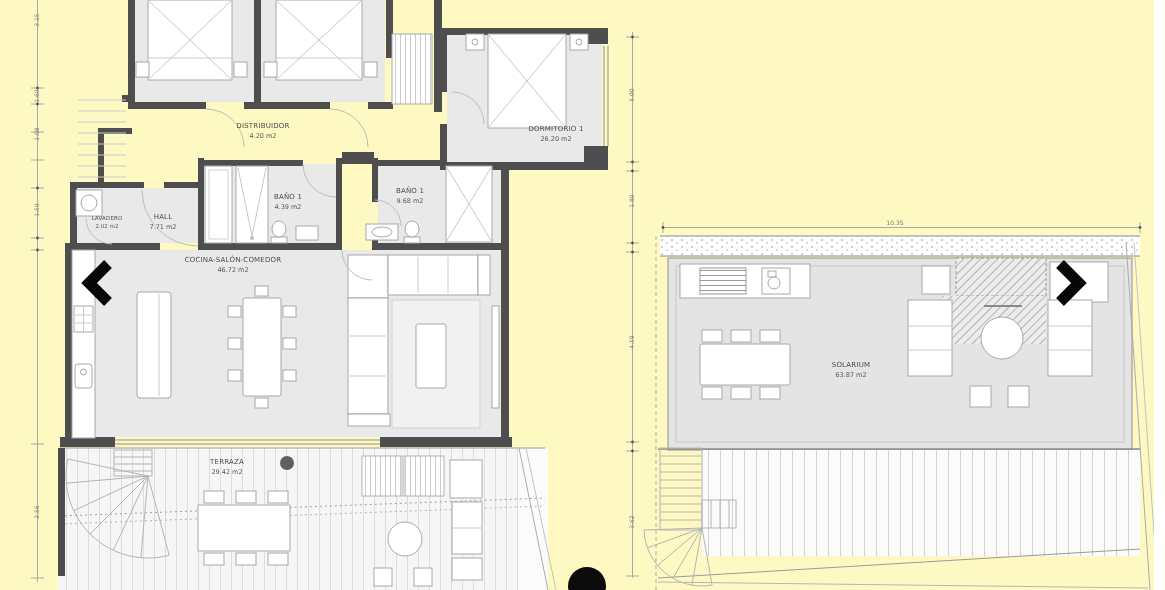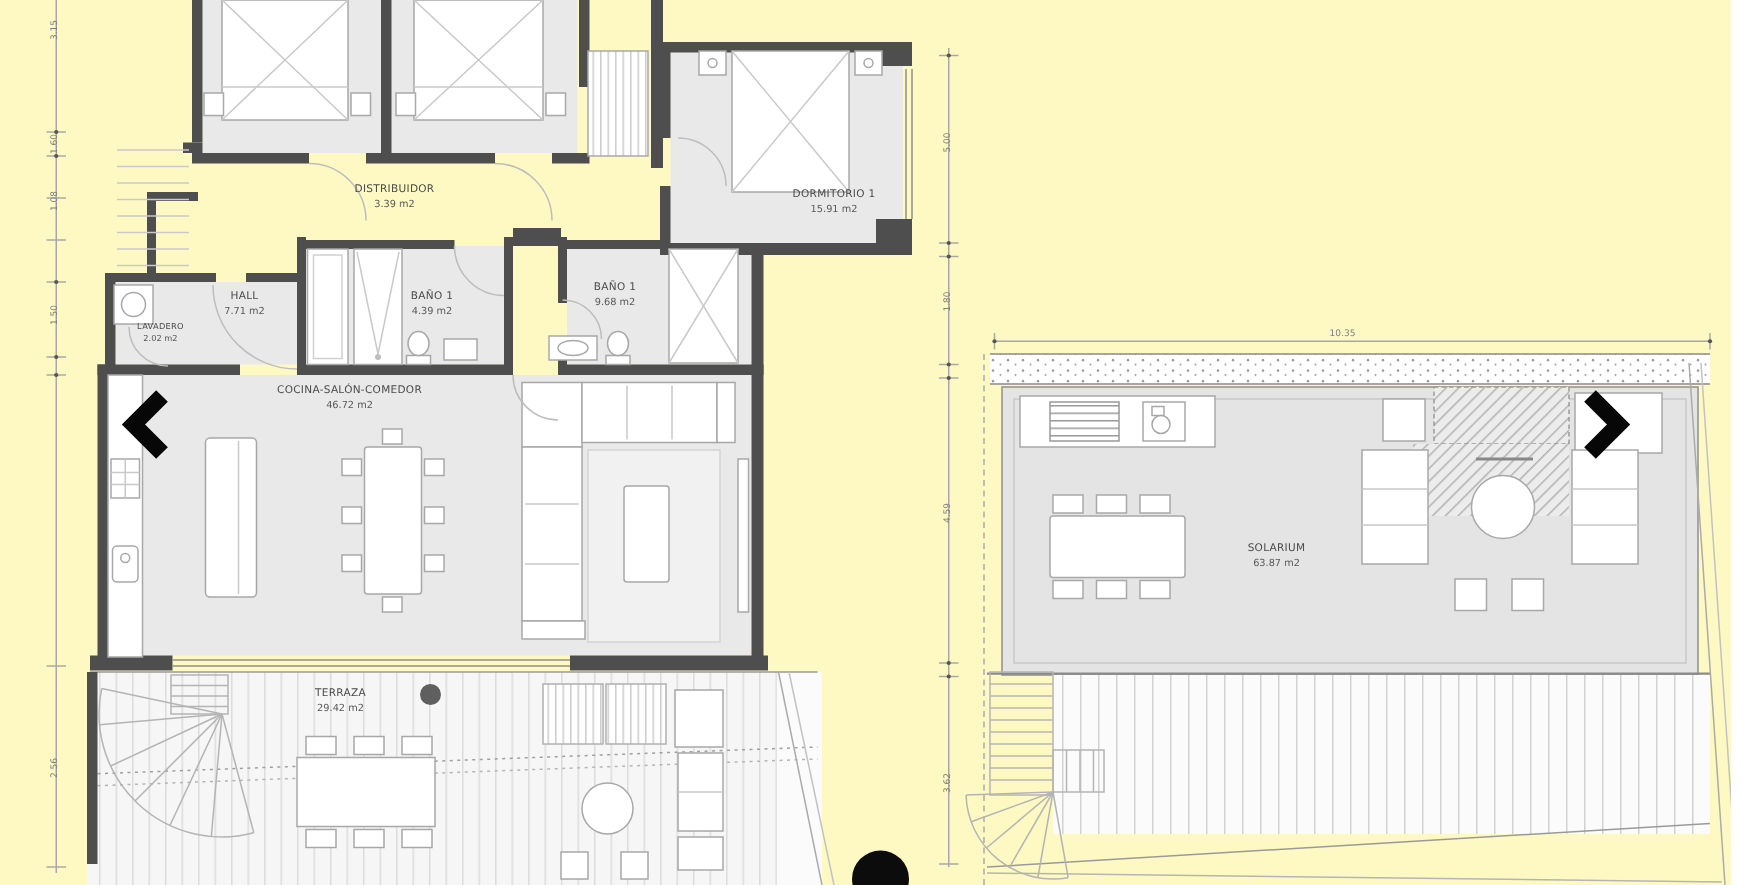--- a/index.html
+++ b/index.html
@@ -372,27 +372,27 @@
       <line class="dim" x1="663" y1="227.5" x2="1140" y2="227.5" stroke="#b3b3b3"></line>
       <line class="dim" x1="663" y1="222" x2="663" y2="233"></line>
         <circle cx="663" cy="227.5" r="1.4" fill="#555"></circle>
       <line class="dim" x1="1140" y1="222" x2="1140" y2="233"></line>
         <circle cx="1140" cy="227.5" r="1.4" fill="#555"></circle>
     </g>
   </svg>
 
   <div class="lab" style="left:263px;top:121px">
     <span class="nm">DISTRIBUIDOR</span>
-    <span class="ar">3.39 m2</span>
+    <span class="ar">4.20 m2</span>
   </div>
   <div class="lab" style="left:556px;top:124px">
     <span class="nm">DORMITORIO 1</span>
-    <span class="ar">15.91 m2</span>
-  </div>
-  <div class="lab" style="left:163px;top:192px">
+    <span class="ar">26.20 m2</span>
+  </div>
+  <div class="lab" style="left:163px;top:212px">
     <span class="nm">HALL</span>
     <span class="ar">7.71 m2</span>
   </div>
   <div class="lab" style="left:107px;top:214px">
     <span class="nm sm">LAVADERO</span>
     <span class="ar" style="font-size:5.5px">2.02 m2</span>
   </div>
   <div class="lab" style="left:288px;top:192px">
     <span class="nm">BAÑO 1</span>
     <span class="ar">4.39 m2</span>

